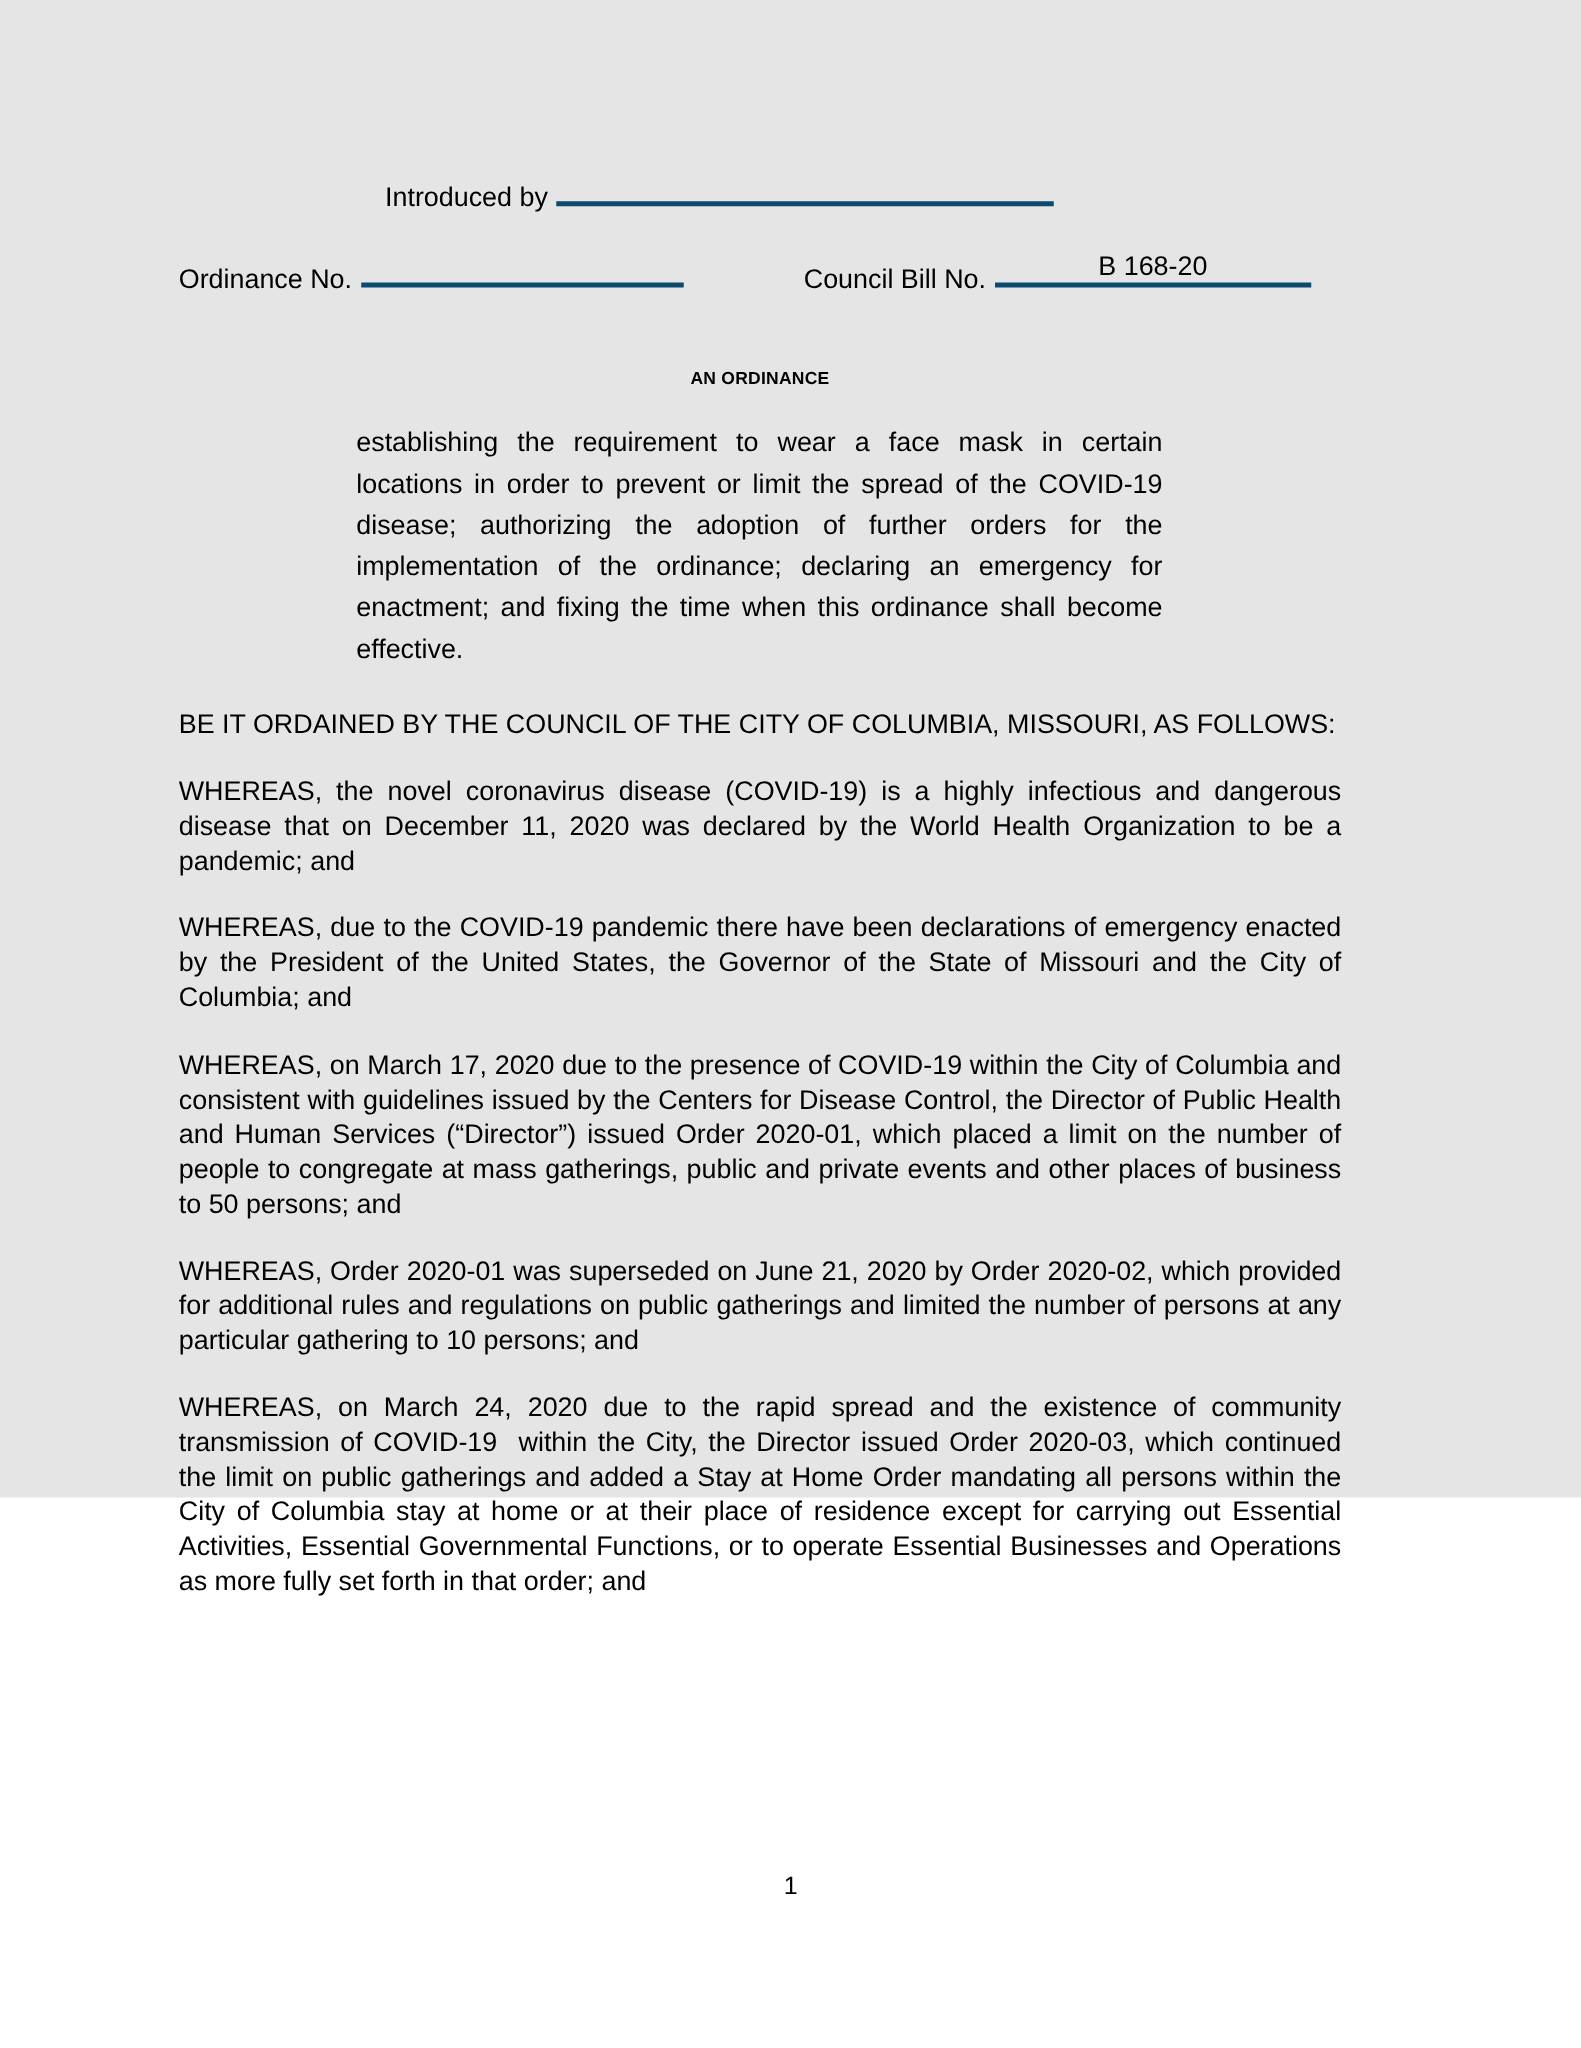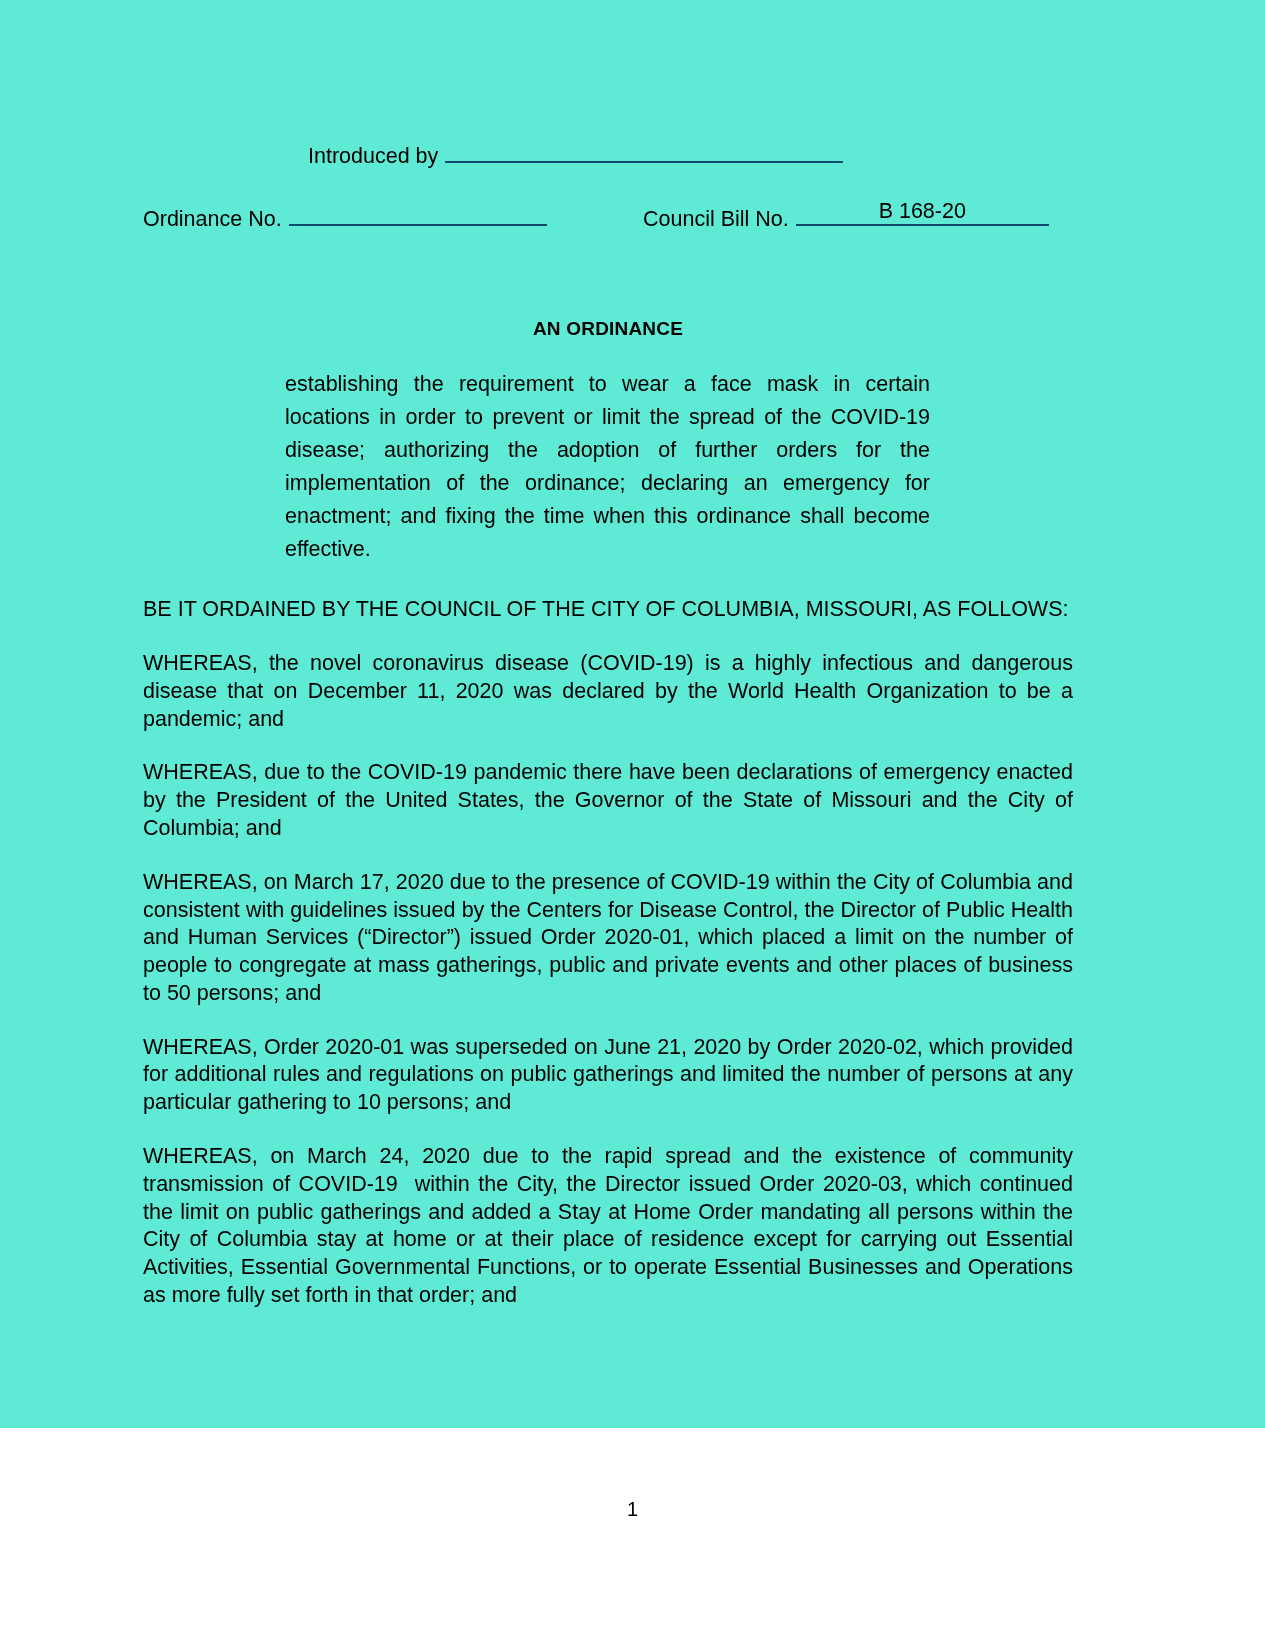--- a/index.html
+++ b/index.html
@@ -14,22 +14,22 @@
     font-family: "Liberation Sans", sans-serif;
     color: #000000;
     position: relative;
     overflow: hidden;
   }
   .page {
     position: absolute;
     left: 0;
     top: 0;
     width: 1265px;
-    height: 1428px;
-    background: #5eead4;
+    height: 1198px;
+    background: #e5e5e5;
   }
   .content {
     position: absolute;
     left: 143px;
     top: 0;
     width: 930px;
   }
 
   
   .form-header {
@@ -50,21 +50,21 @@
     margin-bottom: 32px;
   }
   .row-ordinance {
     margin-bottom: 16px;
   }
   .fld-label {
     white-space: nowrap;
     font-size: 21.5px;
   }
   .rule {
-    border-bottom: 2px solid #0c4a6e;
+    border-bottom: 4px solid #0c4a6e;
     display: inline-block;
     height: 1.05em;
     margin-left: 7px;
     position: relative;
     vertical-align: bottom;
   }
   .rule-introduced { width: 398px; }
   .rule-first      { width: 278px; }
   .rule-second     { width: 250px; }
   .rule-ordinance  { width: 258px; }
@@ -87,22 +87,22 @@
     text-align: center;
     font-size: 21.5px;
     line-height: 1.0;
     white-space: nowrap;
   }
 
   
   .doc-title {
     text-align: center;
     font-weight: bold;
-    font-size: 19px;
-    margin-top: 88px;
+    font-size: 14px;
+    margin-top: 60px;
     letter-spacing: 0.2px;
   }
 
   
   .para {
     font-size: 21.5px;
     line-height: 27.8px;
     text-align: justify;
     text-justify: inter-word;
     margin: 0 0 26px 0;

